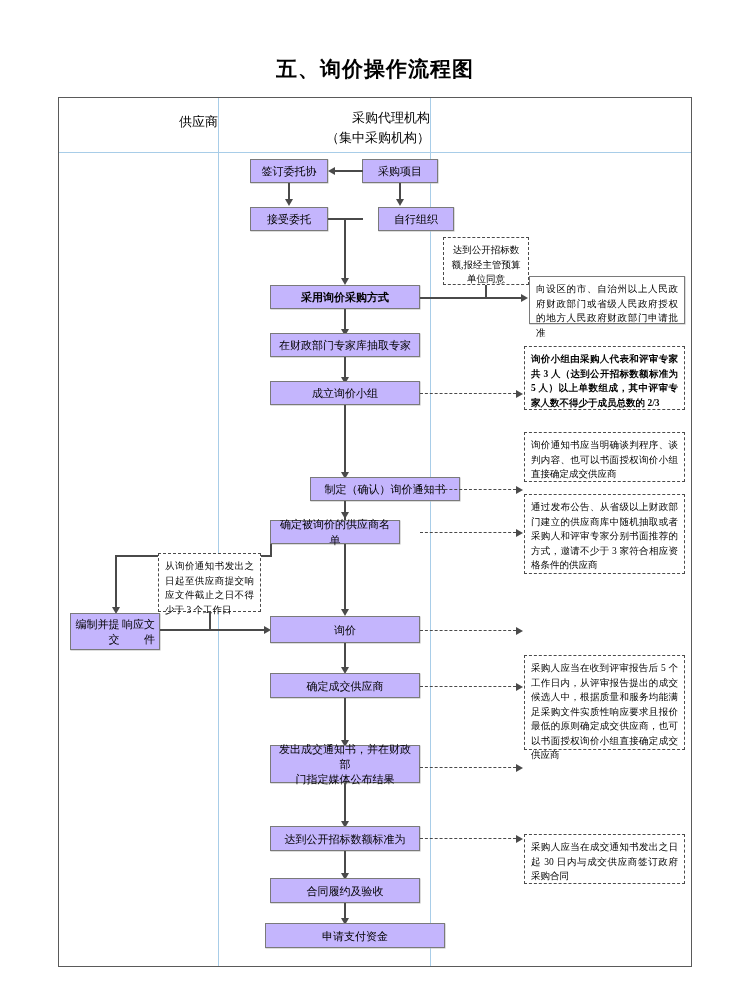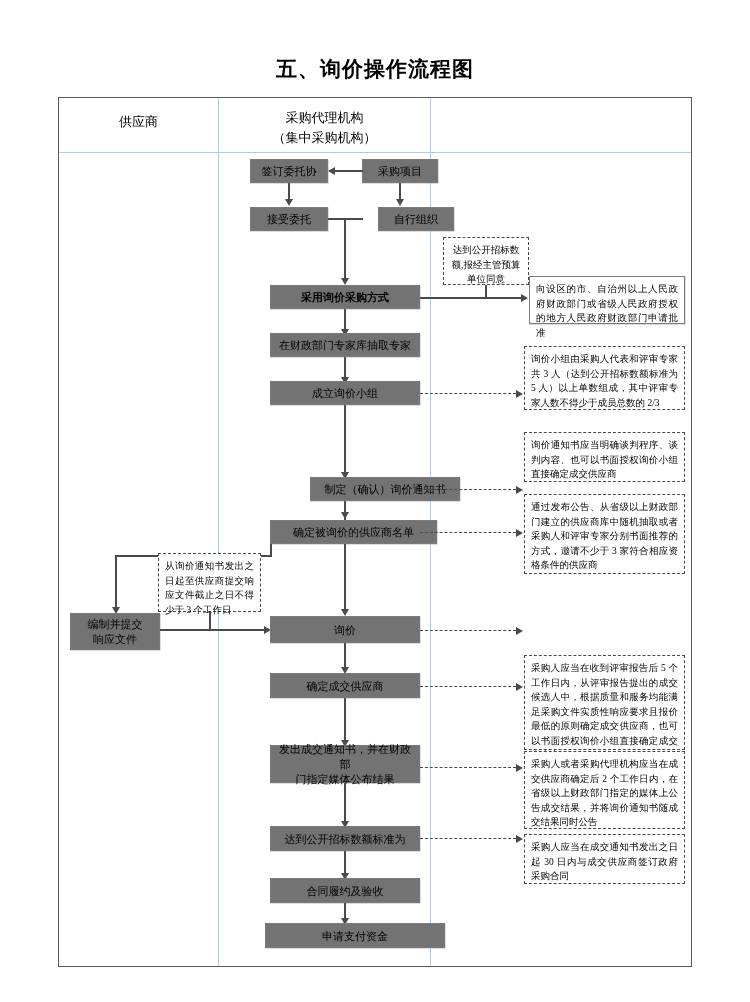--- a/index.html
+++ b/index.html
@@ -62,35 +62,35 @@
     top: 152px;
     width: 632px;
     height: 1px;
     background: #a8cde8;
   }
 
   
   .lane-head {
     position: absolute;
     top: 108px;
-    text-align: center;
+    text-align: right;
     font-size: 13px;
     color: #000;
     line-height: 20px;
   }
   .lane-head.h1 { left: 59px;  width: 159px; top: 112px; }
   .lane-head.h2 { left: 219px; width: 211px; }
   .lane-head.h3 { left: 431px; width: 260px; top: 115px; }
 
   
   .node {
     position: absolute;
     box-sizing: border-box;
     border: 1px solid #7a7a7a;
-    background: #737373;
+    background: #c4b5fd;
     display: flex;
     align-items: center;
     justify-content: center;
     text-align: center;
     font-size: 11px;
     color: #000;
     line-height: 16px;
     padding: 2px 4px;
     box-shadow: 0.5px 0.5px 0 #b9b9b9;
   }
@@ -214,49 +214,49 @@
   <div class="conn v" style="left:344px; top:309px; height:22px;"></div>
   <div class="arrow down" style="left:340.5px; top:329px;"></div>
 
   <div class="node" style="left:270px; top:333px; width:150px; height:24px;">在财政部门专家库抽取专家</div>
 
   <div class="conn v" style="left:344px; top:357px; height:22px;"></div>
   <div class="arrow down" style="left:340.5px; top:377px;"></div>
 
   <div class="node" style="left:270px; top:381px; width:150px; height:24px;">成立询价小组</div>
 
-  <div class="note" style="left:524px; top:346px; width:161px; height:64px;">询价小组由采购人代表和评审专家共 3 人（达到公开招标数额标准为 5 人）以上单数组成，其中评审专家人数不得少于成员总数的 2/3</div>
+  <div class="note" style="left:524px; top:346px; width:161px; height:64px;font-weight:bold;">询价小组由采购人代表和评审专家共 3 人（达到公开招标数额标准为 5 人）以上单数组成，其中评审专家人数不得少于成员总数的 2/3</div>
   <div class="conn dash-h" style="left:420px; top:393px; width:96px;"></div>
   <div class="arrow right" style="left:516px; top:389.5px;"></div>
 
   <div class="conn v" style="left:344px; top:405px; height:69px;"></div>
   <div class="arrow down" style="left:340.5px; top:472px;"></div>
 
   <div class="node" style="left:270px; top:477px; width:150px; height:24px;margin-left:40px;">制定（确认）询价通知书</div>
 
   <div class="note" style="left:524px; top:432px; width:161px; height:50px;">询价通知书应当明确谈判程序、谈判内容、也可以书面授权询价小组直接确定成交供应商</div>
   <div class="conn dash-h" style="left:420px; top:489px; width:96px;"></div>
   <div class="arrow right" style="left:516px; top:485.5px;"></div>
 
   <div class="conn v" style="left:344px; top:501px; height:18px;"></div>
   <div class="conn v" style="left:344px; top:519px; height:2px;"></div>
   <div class="arrow down" style="left:340.5px; top:512px;"></div>
 
-  <div class="node" style="left:270px; top:520px; width:167px; height:24px;">确定被询价的供应商名单</div>
+  <div class="node" style="left:270px; top:520px; width:130px; height:24px;">确定被询价的供应商名单</div>
 
   <div class="note" style="left:524px; top:494px; width:161px; height:80px;">通过发布公告、从省级以上财政部门建立的供应商库中随机抽取或者采购人和评审专家分别书面推荐的方式，邀请不少于 3 家符合相应资格条件的供应商</div>
   <div class="conn dash-h" style="left:420px; top:532px; width:96px;"></div>
   <div class="arrow right" style="left:516px; top:528.5px;"></div>
 
   <div class="conn h" style="left:115px; top:555px; width:157px;"></div>
   <div class="conn v" style="left:270px; top:544px; height:12px;"></div>
   <div class="conn v" style="left:115px; top:555px; height:54px;"></div>
   <div class="arrow down" style="left:111.5px; top:607px;"></div>
 
-  <div class="node" style="left:70px; top:613px; width:90px; height:37px; flex-direction:column; line-height:15px;text-align:right;">
+  <div class="node" style="left:70px; top:613px; width:90px; height:37px; line-height:15px;text-align:right;">
     <span>编制并提交</span>
     <span>响应文件</span>
   </div>
 
   <div class="note" style="left:158px; top:553px; width:103px; height:59px;">从询价通知书发出之日起至供应商提交响应文件截止之日不得少于 3 个工作日</div>
 
   <div class="conn h" style="left:160px; top:629px; width:106px;"></div>
   <div class="conn v" style="left:209px; top:612px; height:18px;"></div>
   <div class="arrow right" style="left:264px; top:625.5px;"></div>
 
@@ -278,21 +278,20 @@
   <div class="arrow right" style="left:516px; top:682.5px;"></div>
 
   <div class="conn v" style="left:344px; top:698px; height:44px;"></div>
   <div class="arrow down" style="left:340.5px; top:740px;"></div>
 
   <div class="node" style="left:270px; top:745px; width:150px; height:38px; flex-direction:column; line-height:15px;">
     <span>发出成交通知书，并在财政部</span>
     <span>门指定媒体公布结果</span>
   </div>
 
-  <div class="note" style="left:524px; top:751px; width:161px; height:78px;">采购人或者采购代理机构应当在成交供应商确定后 2 个工作日内，在省级以上财政部门指定的媒体上公告成交结果，并将询价通知书随成交结果同时公告</div>
   <div class="conn dash-h" style="left:420px; top:767px; width:96px;"></div>
   <div class="arrow right" style="left:516px; top:763.5px;"></div>
 
   <div class="conn v" style="left:344px; top:783px; height:40px;"></div>
   <div class="arrow down" style="left:340.5px; top:821px;"></div>
 
   <div class="node" style="left:270px; top:826px; width:150px; height:25px;">达到公开招标数额标准为</div>
 
   <div class="note" style="left:524px; top:834px; width:161px; height:50px;">采购人应当在成交通知书发出之日起 30 日内与成交供应商签订政府采购合同</div>
   <div class="conn dash-h" style="left:420px; top:838px; width:96px;"></div>

